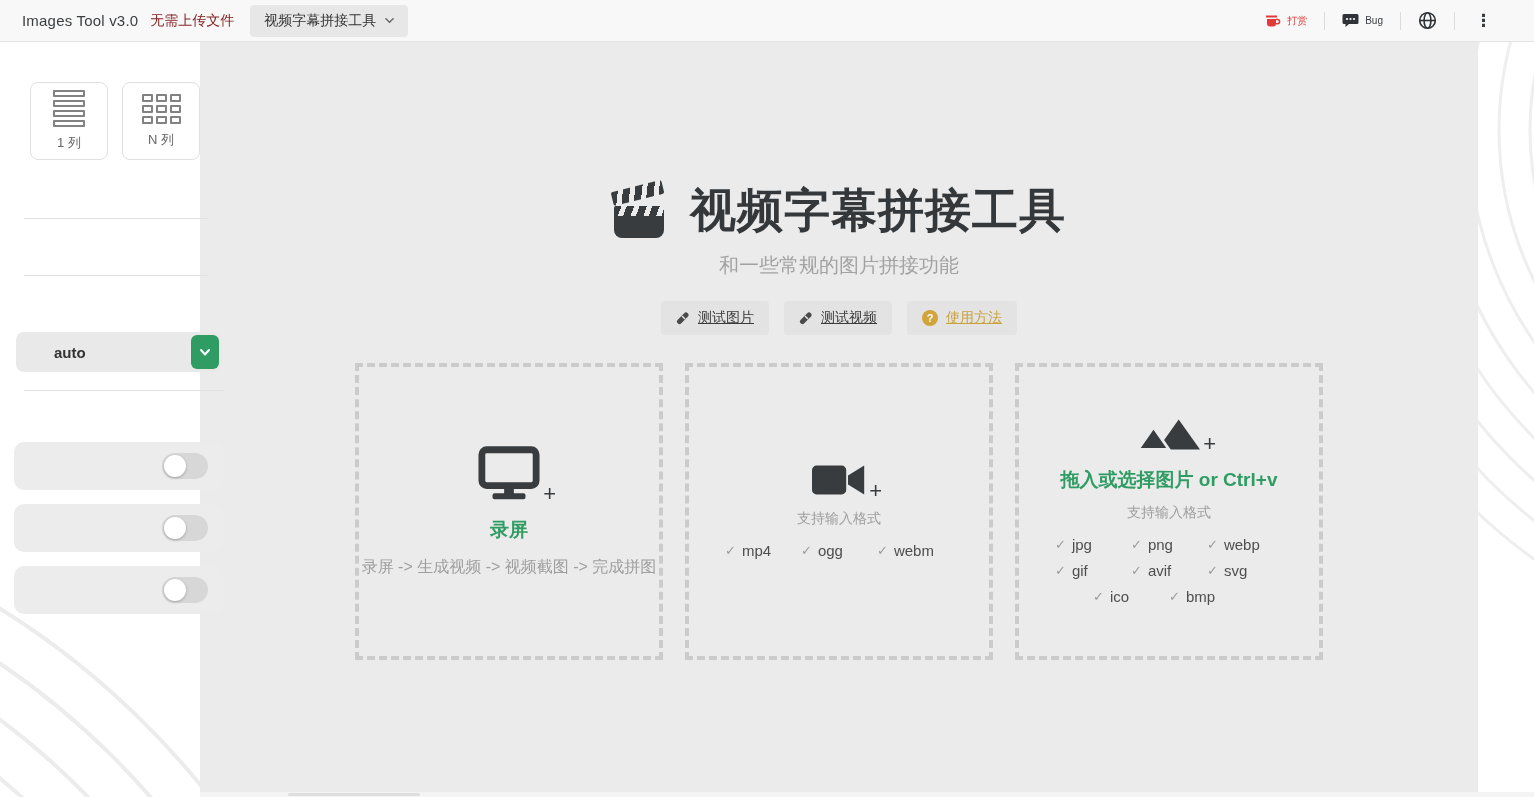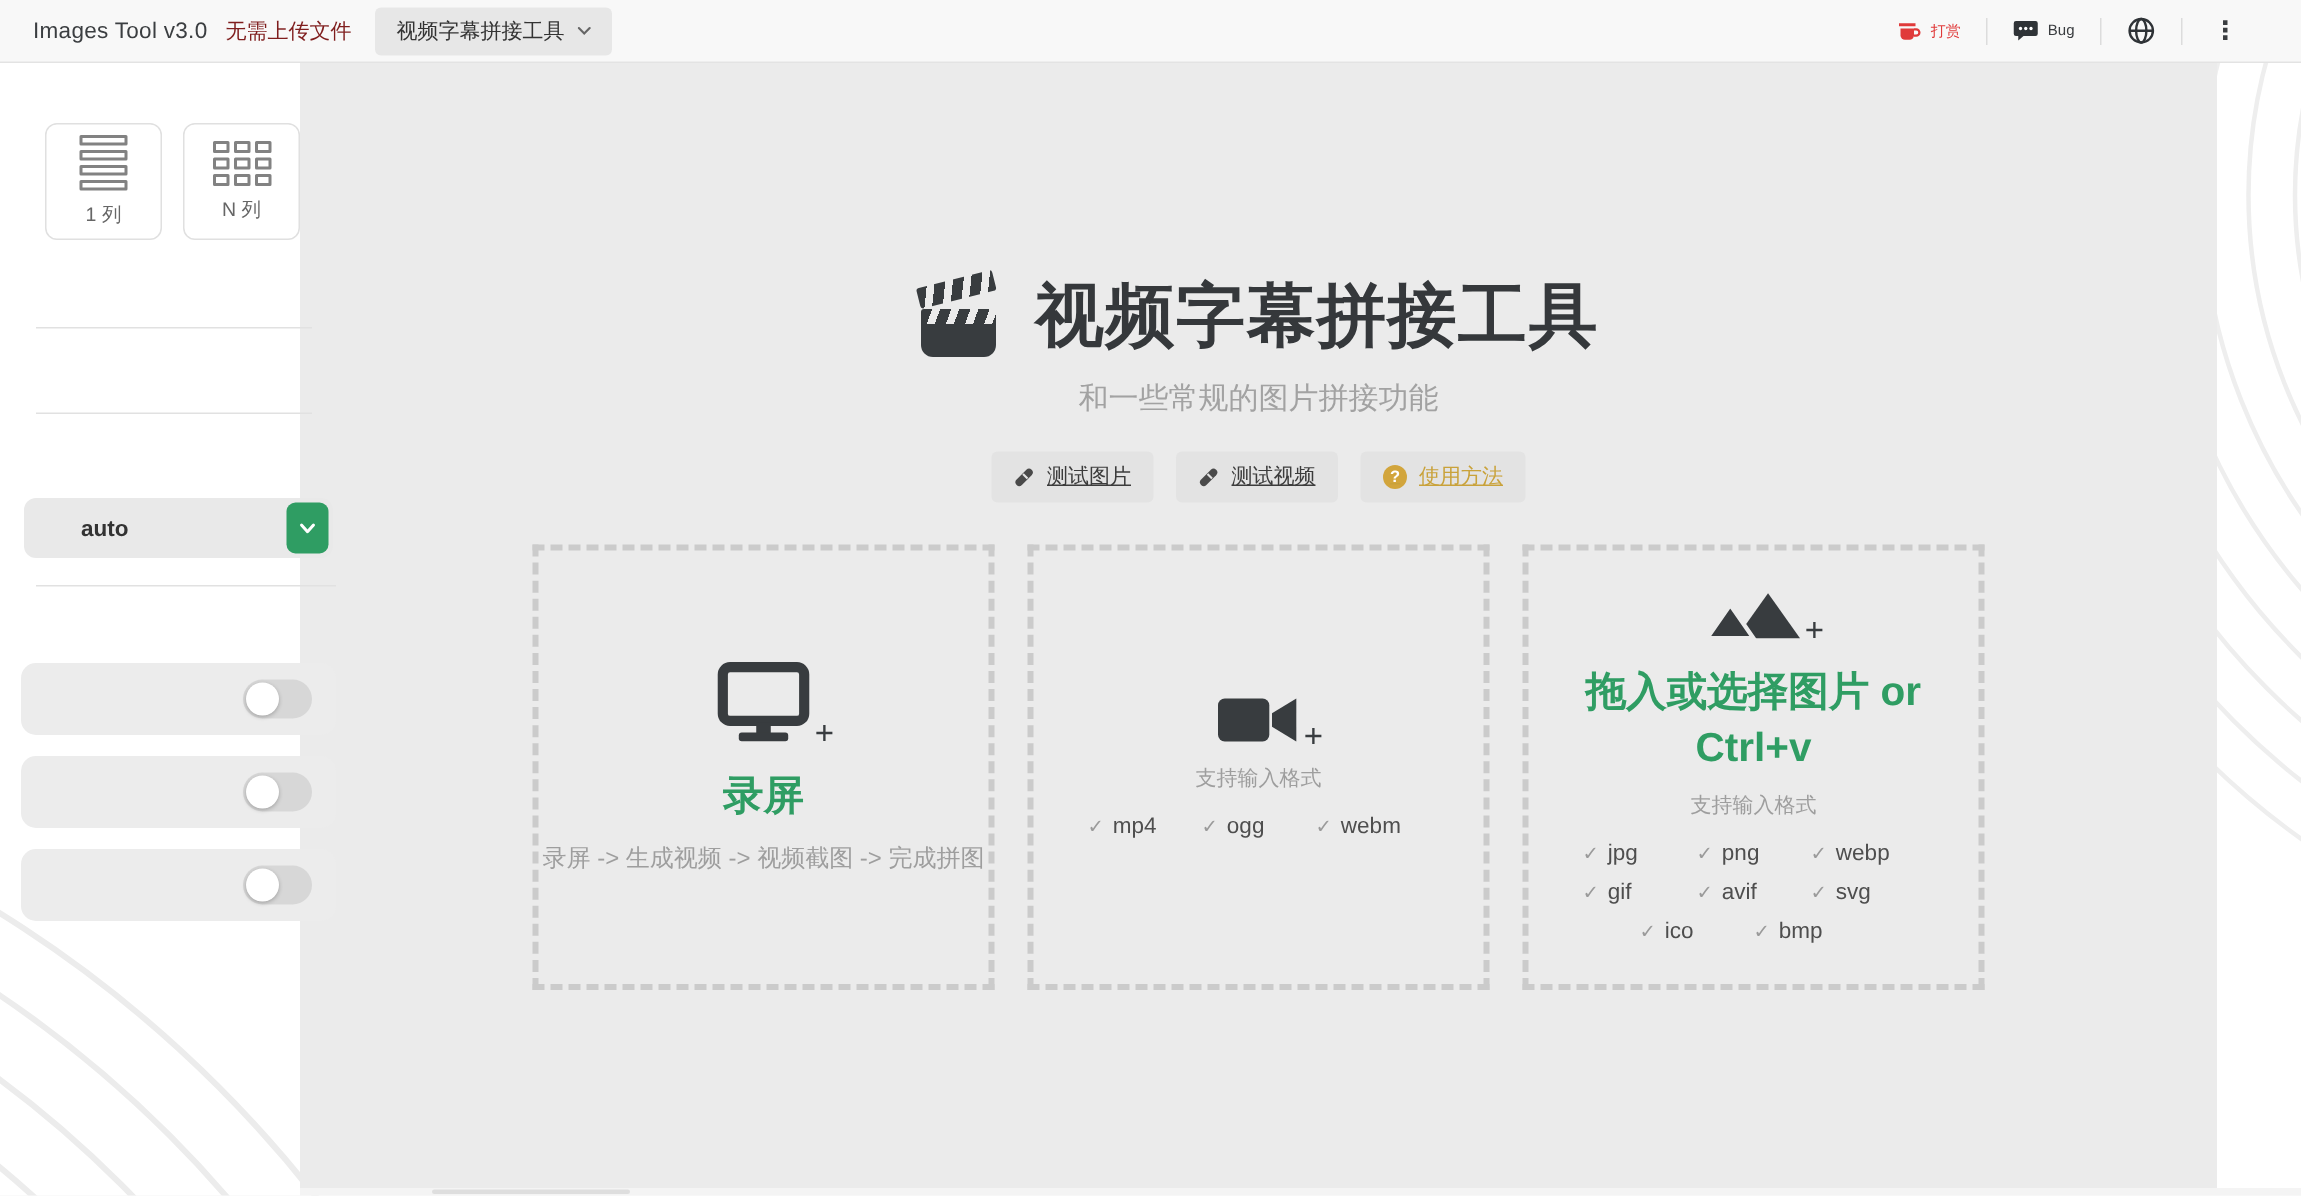--- a/index.html
+++ b/index.html
@@ -78,21 +78,21 @@
     justify-content:center; }
 
   
   .zones { margin-top:28px; display:flex; justify-content:center; gap:22px; }
   .zone { width:308px; height:297px; border:4px dashed #cbcbcb;
     display:flex; flex-direction:column; align-items:center; justify-content:center;
     cursor:pointer; }
   .icon-wrap { position:relative; }
   .plus { position:absolute; right:-16px; bottom:-4px; font-size:22px;
     font-weight:300; color:#383c3f; line-height:1; }
-  .zone-title { margin-top:16px; font-size:27px; font-weight:bold; color:#2f9d63;
+  .zone-title { margin-top:16px; font-size:19px; font-weight:bold; color:#2f9d63;
     text-align:center; line-height:1.35; }
   .zone-title.narrow { max-width:236px; }
   .zone-cap { margin-top:14px; font-size:16px; color:#9e9e9e; }
   .fmt-label { margin-top:12px; font-size:14px; color:#9e9e9e; }
   .fmt-list { margin-top:12px; display:flex; flex-wrap:wrap; justify-content:center;
     max-width:240px; row-gap:4px; }
   .fmt { display:inline-flex; align-items:center; width:76px; font-size:15px;
     color:#4e4e4e; line-height:22px; }
   .fmt .check { color:#9a9a9a; font-size:13px; margin-right:6px; }
 

